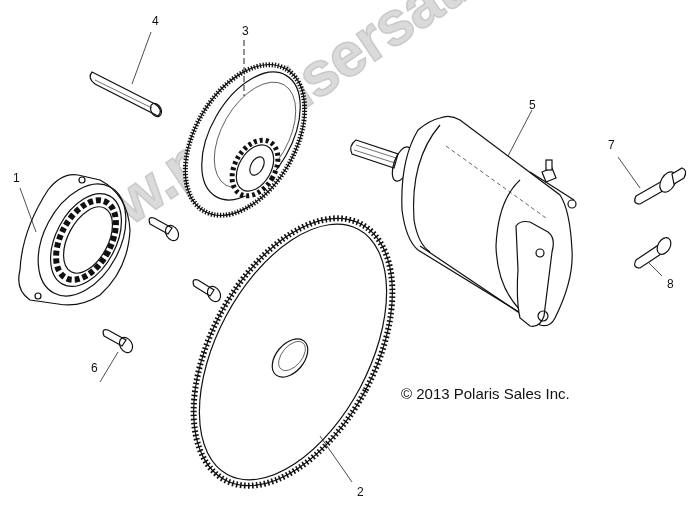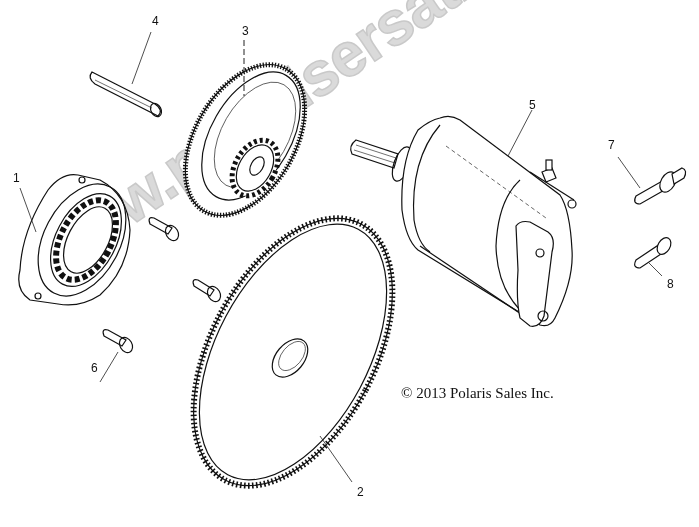--- a/index.html
+++ b/index.html
@@ -1,19 +1,19 @@
 <!DOCTYPE html>
 <html><head>
 <meta charset="utf-8">
 <style>
   html, body { margin: 0; padding: 0; background: #ffffff; }
   body { width: 699px; height: 527px; overflow: hidden; position: relative; font-family: "Liberation Sans", sans-serif; }
   #diagram { position: absolute; left: 0; top: 0; width: 699px; height: 527px; }
   .callout { position: absolute; font-family: "Liberation Sans", sans-serif; font-size: 12px; color: #111; line-height: 1; }
-  .copyright { position: absolute; left: 401px; top: 385px; font-family: Liberation Serif, serif; font-size: 15px; color: #111; white-space: nowrap; }
+  .copyright { position: absolute; left: 401px; top: 385px; font-family: Liberation Sans, sans-serif; font-size: 15px; color: #111; white-space: nowrap; }
   .watermark { position: absolute; left: 20px; top: 232px; font-family: "Liberation Sans", sans-serif; font-weight: bold; font-size: 62px; color: #d6d6d6; letter-spacing: -1px;
     transform: rotate(-34deg); transform-origin: 0 0; white-space: nowrap; pointer-events: none;
     -webkit-text-stroke: 1.5px #c4c4c4; opacity: 0.9; }
   .watermark-wrap { position: absolute; left: 0; top: 0; width: 699px; height: 527px; overflow: hidden; }
   svg .ln { fill: none; stroke: #111; stroke-width: 1.2; }
   svg .thin { fill: none; stroke: #333; stroke-width: 0.7; }
   svg .leader { fill: none; stroke: #222; stroke-width: 0.8; }
   svg .dash { fill: none; stroke: #222; stroke-width: 1; stroke-dasharray: 6 3; }
   svg .fillw { fill: #fff; stroke: #111; stroke-width: 1.2; }
 </style>

